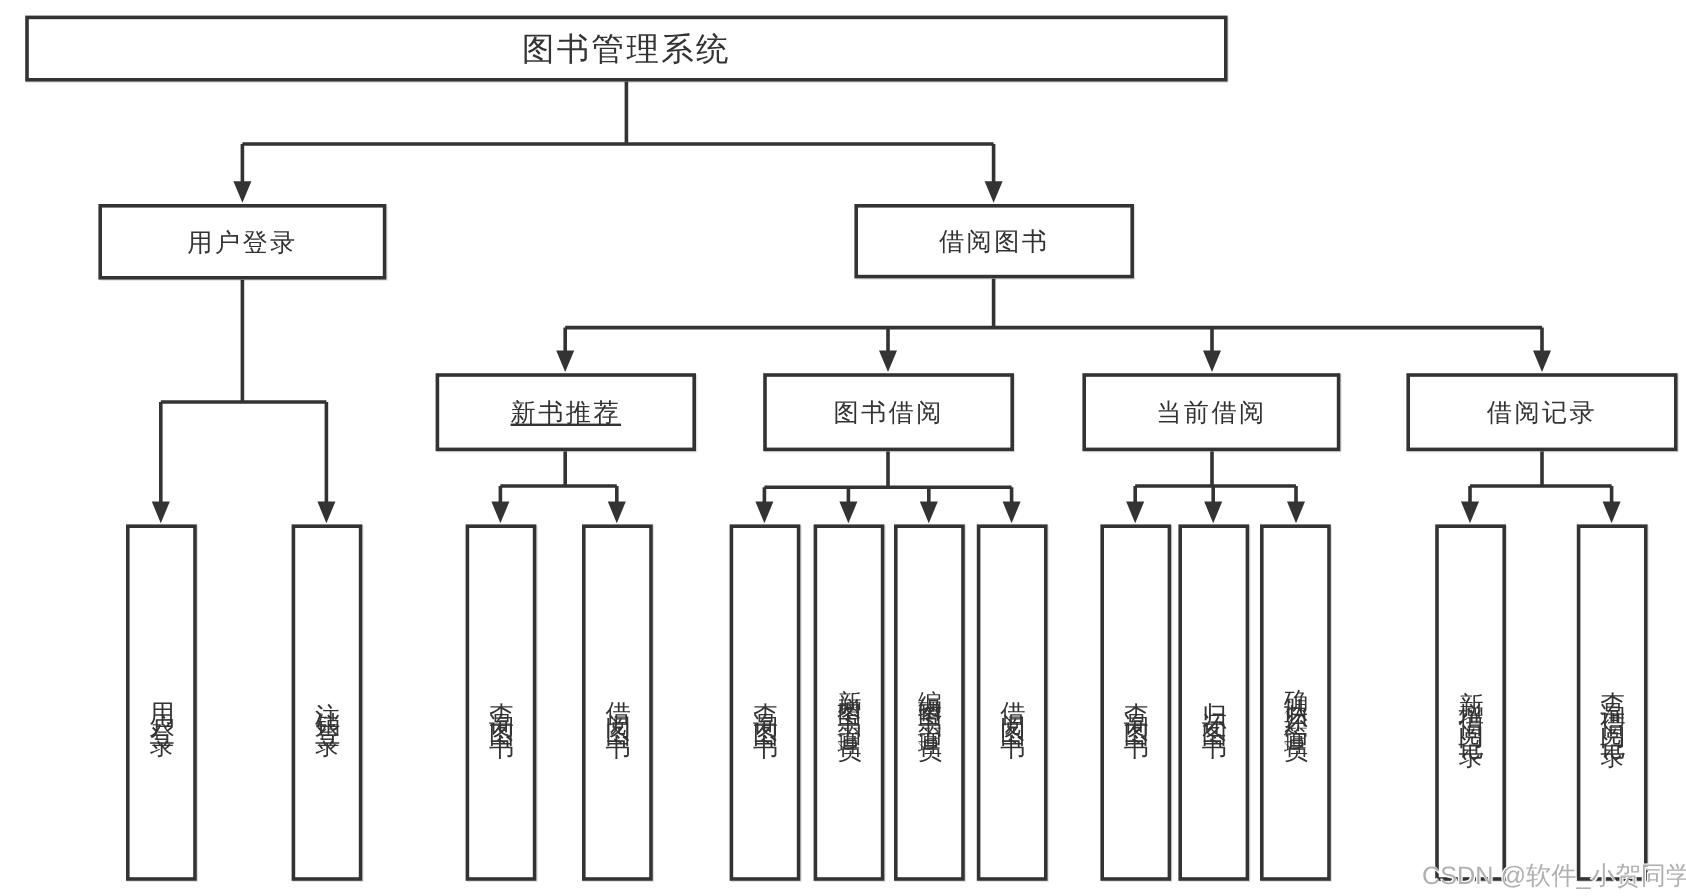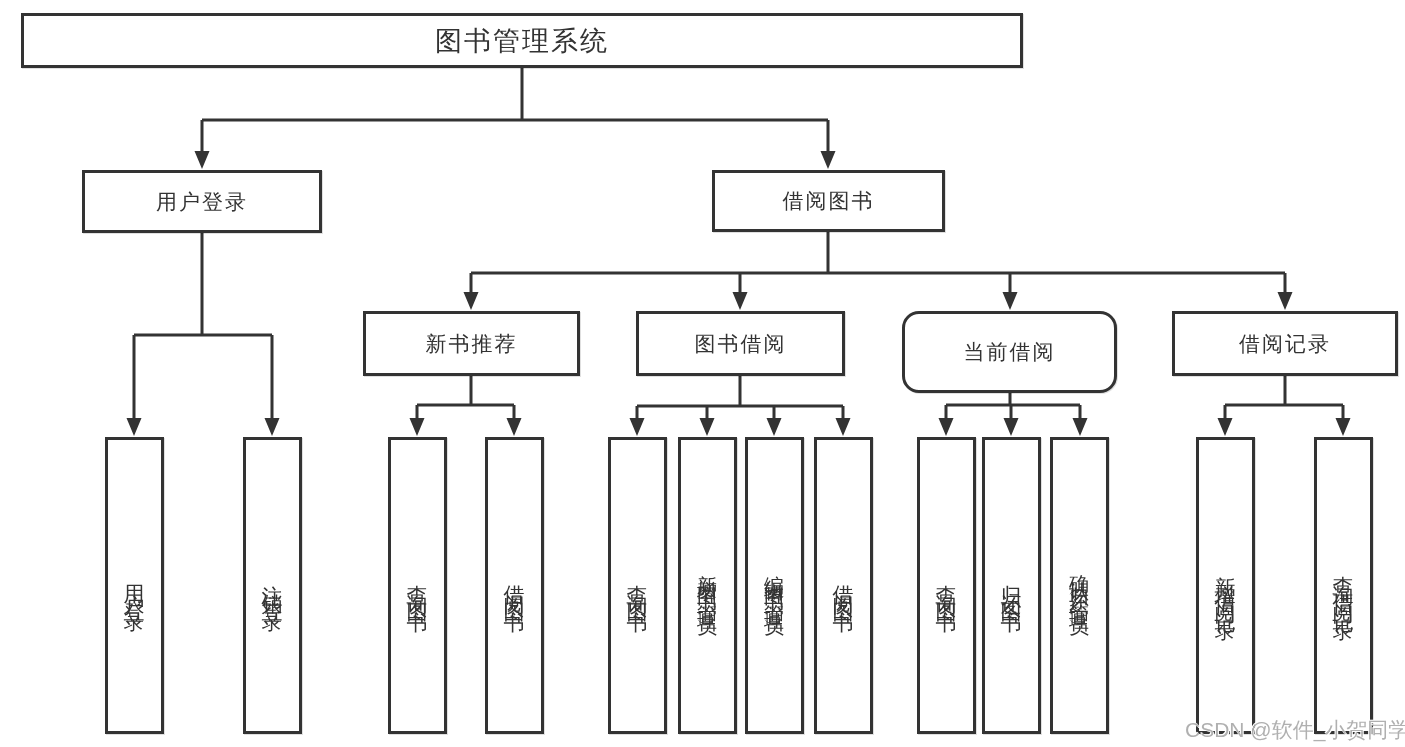--- a/index.html
+++ b/index.html
@@ -95,27 +95,27 @@
     <span class="h-label">图书管理系统</span>
   </div>
 
   <div class="node" style="left:82px; top:170px; width:240px; height:63px;">
     <span class="h-label">用户登录</span>
   </div>
   <div class="node" style="left:712px; top:170px; width:233px; height:62px;">
     <span class="h-label">借阅图书</span>
   </div>
 
-  <div class="node" style="left:363px; top:311px; width:217px; height:65px;">
+  <div class="node" style="left:363px; top:311px; width:217px; height:65px;text-decoration:underline;">
     <span class="h-label">新书推荐</span>
   </div>
   <div class="node" style="left:636px; top:311px; width:209px; height:65px;text-align:right;">
     <span class="h-label">图书借阅</span>
   </div>
-  <div class="node" style="left:902px; top:311px; width:215px; height:82px;border-radius:17px;">
+  <div class="node" style="left:902px; top:311px; width:215px; height:65px;">
     <span class="h-label">当前借阅</span>
   </div>
   <div class="node" style="left:1172px; top:311px; width:226px; height:65px;">
     <span class="h-label">借阅记录</span>
   </div>
 
   <div class="node leaf-box" style="left:105px; top:437px; width:59px; height:297px;">
     <span class="v-label">用户登录</span>
   </div>
   <div class="node leaf-box" style="left:243px; top:437px; width:59px; height:297px;">

